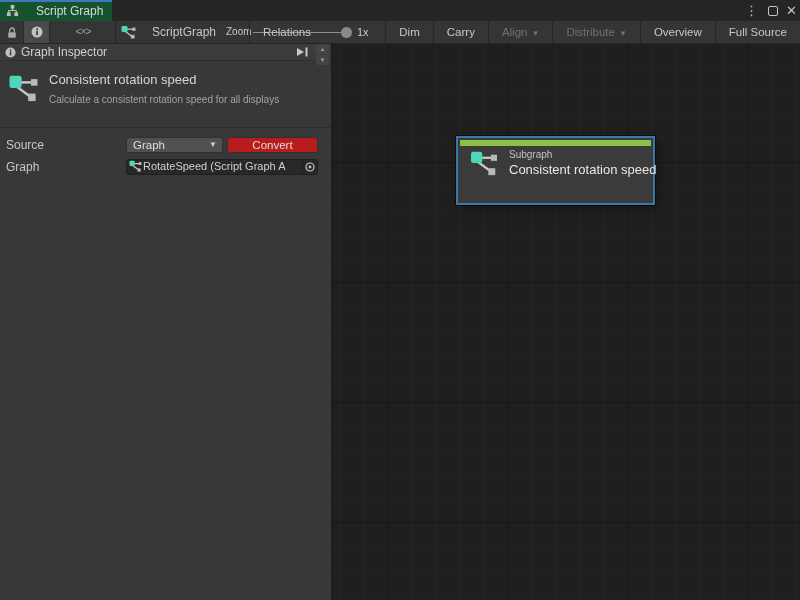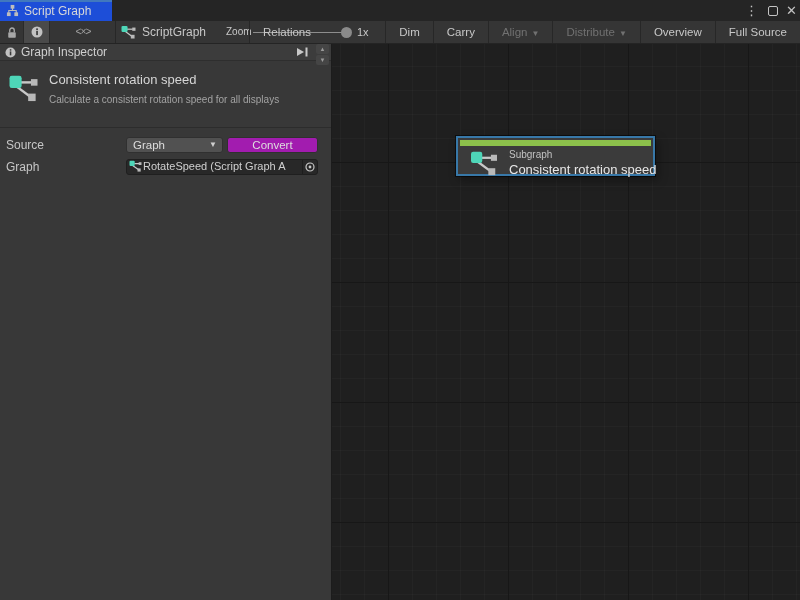--- a/index.html
+++ b/index.html
@@ -2,38 +2,38 @@
 <html><head>
 <meta charset="utf-8">
 <style>
   * { margin:0; padding:0; box-sizing:border-box; }
   html,body { width:800px; height:600px; overflow:hidden; background:#1e1e1e;
               font-family:"Liberation Sans", sans-serif; }
   .window { position:relative; width:800px; height:600px; background:#383838; overflow:hidden; }
 
   
   .tabbar { position:absolute; left:0; top:0; width:800px; height:21px; background:#252525; }
-  .tab { position:absolute; left:0; top:0; width:112px; height:21px; background:#1d4ed8;
-         display:flex; align-items:center; gap:5px; padding-left:6px; }
+  .tab { position:absolute; left:0; top:0; width:112px; height:21px; background:#14532d;
+         display:flex; align-items:center; gap:17px; padding-left:6px; }
   .tab::before { content:""; position:absolute; left:0; top:0; width:100%; height:2px; background:#4178BE; }
   .tab-label { font-size:12px; color:#d8d8d8; white-space:nowrap; }
   .win-controls { position:absolute; right:3px; top:0; height:21px; display:flex; align-items:center; gap:8px; }
   .kebab { font-size:13px; color:#c4c4c4; line-height:21px; padding:0 2px; }
   .maxbox { width:10px; height:10px; border:1.5px solid #c4c4c4; border-radius:2px; }
   .closex { font-size:13px; color:#c4c4c4; }
 
   
   .toolbar { position:absolute; left:0; top:21px; width:800px; height:23px; background:#353535;
              border-bottom:1px solid #242424; }
   .tb-btn { position:absolute; top:0; height:22px; display:flex; align-items:center; justify-content:center; }
   .lock-btn { left:2px; width:20px; }
   .info-btn { left:23px; width:27px; background:#4a4a4a; border-left:1px solid #2a2a2a; border-right:1px solid #2a2a2a; }
   .code-btn { left:66px; width:34px; color:#a2a2a2; font-size:10px; letter-spacing:-1px; font-family:"Liberation Mono", monospace; }
   .tb-sep { position:absolute; top:0; height:22px; width:1px; background:#272727; }
-  .breadcrumb { position:absolute; left:121px; top:0; height:22px; display:flex; align-items:center; gap:6px; }
+  .breadcrumb { position:absolute; left:121px; top:0; height:22px; display:flex; align-items:center; gap:16px; }
   .breadcrumb-label { font-size:12px; color:#c8c8c8; }
   .zoom-label { position:absolute; left:226px; top:0; height:22px; line-height:22px; font-size:10px; color:#c8c8c8; }
   .zoom-track { position:absolute; left:253px; top:11px; width:97px; height:1px; background:#8d8d8d; }
   .zoom-handle { position:absolute; left:341px; top:6px; width:11px; height:11px; border-radius:50%; background:#8a8a8a; }
   .zoom-value { position:absolute; left:357px; top:0; height:22px; line-height:22px; font-size:11px; color:#c8c8c8; }
   .tb-right { position:absolute; right:0; top:0; height:22px; display:flex; }
   .tb-right .seg { height:22px; line-height:22px; padding:0 13px; font-size:11.5px; color:#c8c8c8;
                    border-left:1px solid #272727; white-space:nowrap; }
   .tb-right .seg.active { background:#505050;margin-top:48px; }
   .tb-right .seg.disabled { color:#717171; }
@@ -54,42 +54,42 @@
              height:67px; border-bottom:1px solid #2c2c2c; }
   .summary-title { font-size:13px; color:#d6d6d6; margin-top:1px; margin-bottom:6px; }
   .summary-desc { font-size:10px; color:#a3a3a3; line-height:1.3; width:264px; }
 
   .insp-row { position:absolute; left:0; width:100%; height:16px; }
   .row-source { top:93px; } .row-graph { top:115px; }
   .row-label { position:absolute; left:6px; top:0; line-height:16px; font-size:12px; color:#c6c6c6; }
   .dropdown { position:absolute; left:126px; top:0; width:97px; height:16px; background:#515151; border-radius:3px;
               border:1px solid #303030; font-size:11.5px; color:#dedede; line-height:14px; padding-left:6px; }
   .dd-arrow { position:absolute; right:5px; top:0; line-height:14px; font-size:8px; color:#cfcfcf; }
-  .btn { background:#a21caf; border:1px solid #303030; border-radius:3px; color:#dedede;
+  .btn { background:#b91c1c; border:1px solid #303030; border-radius:3px; color:#dedede;
          display:flex; align-items:center; justify-content:center; }
   .convert-btn { position:absolute; left:227px; right:13px; top:0; height:16px; font-size:11.5px; }
   .objfield { position:absolute; left:126px; right:13px; top:0; height:16px; background:#282828; border-radius:3px;
               border:1px solid #1f1f1f; display:flex; align-items:flex-start; overflow:hidden; }
   .objfield-text { flex:1; font-size:11px; color:#d0d0d0; white-space:nowrap; overflow:hidden; margin-left:1px; }
   .obj-picker { width:15px; height:100%; border-left:1px solid #1d1d1d; display:flex; align-items:center;
                 justify-content:center; flex:none; }
   .edit-btn { position:absolute; left:8px; right:6px; top:138px; height:21px; background:#555555;
               border:1px solid #2e2e2e; border-radius:3px; font-size:12.5px; color:#e4e4e4; }
 
   
   .canvas { position:absolute; left:332px; top:44px; width:468px; height:556px;
             background-color:#1f1f1f;
             background-image:
               linear-gradient(to right, #171717 1px, transparent 1px),
               linear-gradient(to bottom, #171717 1px, transparent 1px),
               linear-gradient(to right, rgba(255,255,255,0.025) 1px, transparent 1px),
               linear-gradient(to bottom, rgba(255,255,255,0.025) 1px, transparent 1px);
             background-size:120px 120px, 120px 120px, 24px 24px, 24px 24px;
             background-position:56px 0, 0 118px, 8px 0, 0 22px; }
-  .node { position:absolute; left:124px; top:92px; width:199px; height:40px; background:#3b3b3b;
+  .node { position:absolute; left:124px; top:92px; width:199px; height:69px; background:#3b3b3b;
           border:2px solid #3878a8; box-shadow:0 0 0 1px rgba(0,0,0,0.55), 3px 4px 9px rgba(0,0,0,0.35); }
   .node-accent { height:6px; margin:2px 2px 0 2px; background:#8cc04b; }
   .node-body { display:flex; align-items:center; gap:11px; padding:3px 6px 0 12px; }
   .node-kind { font-size:10px; color:#c2c2c2; margin-bottom:2px; }
   .node-title { font-size:13px; color:#e8e8e8; white-space:nowrap; }
 
   .icon-flex { display:flex; align-items:center; }
 </style>
 </head>
 <body>

